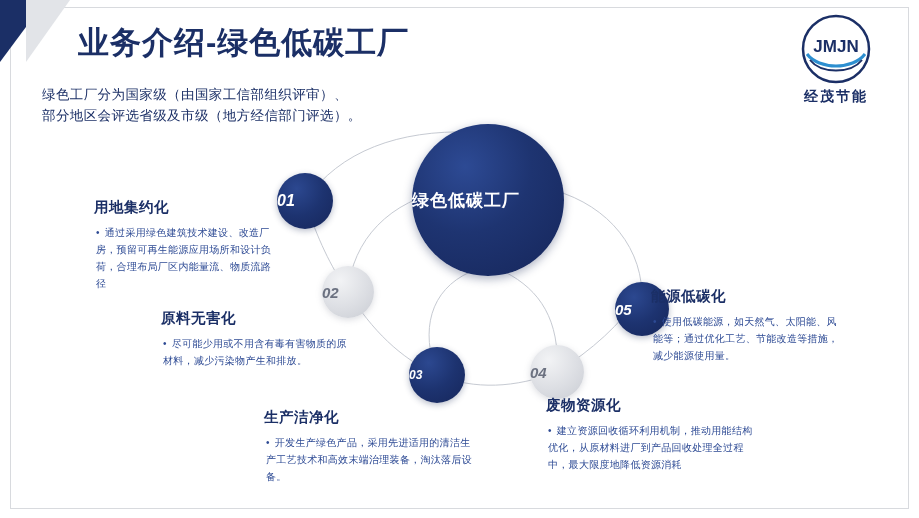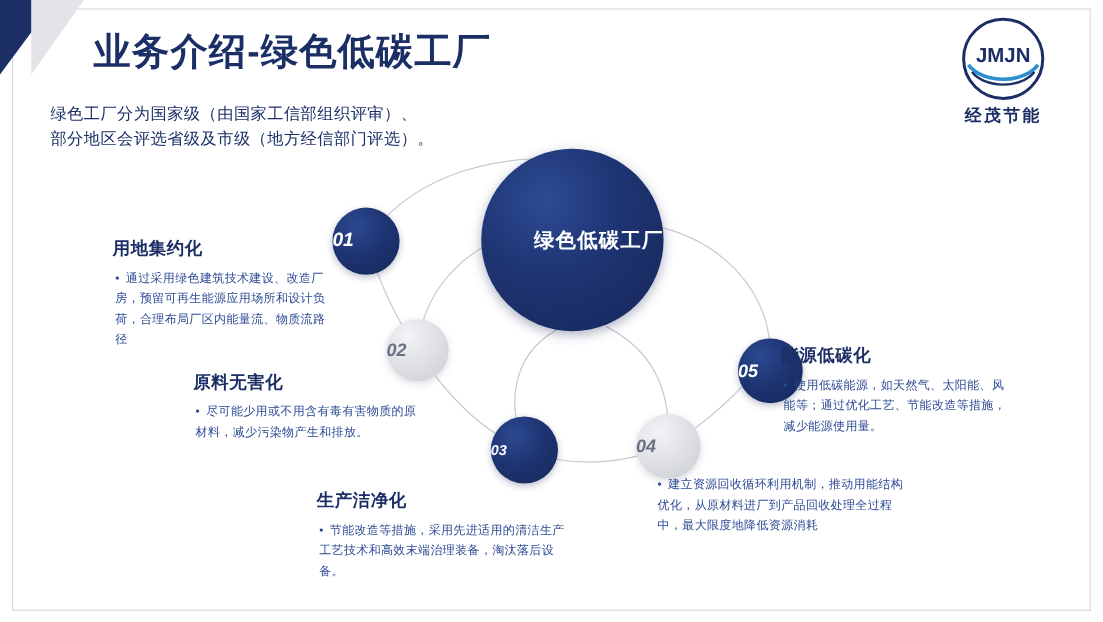--- a/index.html
+++ b/index.html
@@ -76,30 +76,30 @@
   .logo-text {
     margin-top: 4px;
     font-size: 14px;
     font-weight: bold;
     color: #1b2f66;
     letter-spacing: 2px;
   }
   
   .hub {
     position: absolute;
-    left: 401px;
+    left: 412px;
     top: 124px;
     width: 152px;
     height: 152px;
     border-radius: 50%;
     background: radial-gradient(circle at 35% 28%, #2d4a94 0%, #1e3471 45%, #16265a 100%);
     box-shadow: 0 3px 10px rgba(20,35,80,0.35);
     display: flex;
     align-items: center;
-    justify-content: flex-end;
+    justify-content: flex-start;
   }
   .hub-label {
     color: #ffffff;
     font-size: 17px;
     font-weight: bold;
     letter-spacing: 1px;
   }
   
   .node {
     position: absolute;
@@ -231,24 +231,25 @@
     <p class="indent">通过采用绿色建筑技术建设、改造厂房，预留可再生能源应用场所和设计负荷，合理布局厂区内能量流、物质流路径</p>
   </div>
 
   <div class="block b-mat">
     <h3>原料无害化</h3>
     <p class="indent">尽可能少用或不用含有毒有害物质的原材料，减少污染物产生和排放。</p>
   </div>
 
   <div class="block b-clean">
     <h3>生产洁净化</h3>
-    <p class="indent">节能改造等措施，采用先进适用的清洁生产工艺技术和高效末端治理装备，淘汰落后设备。</p>
+    <p class="indent">开发生产绿色产品，采用先进适用的清洁生产工艺技术和高效末端治理装备，淘汰落后设备。</p>
   </div>
 
   <div class="block b-waste">
+    <h3>废物资源化</h3>
     <p class="indent">建立资源回收循环利用机制，推动用能结构优化，从原材料进厂到产品回收处理全过程中，最大限度地降低资源消耗</p>
   </div>
 
   <div class="block b-energy">
     <h3>能源低碳化</h3>
     <p class="indent">使用低碳能源，如天然气、太阳能、风能等；通过优化工艺、节能改造等措施，减少能源使用量。</p>
   </div>
 
 </div>
 

